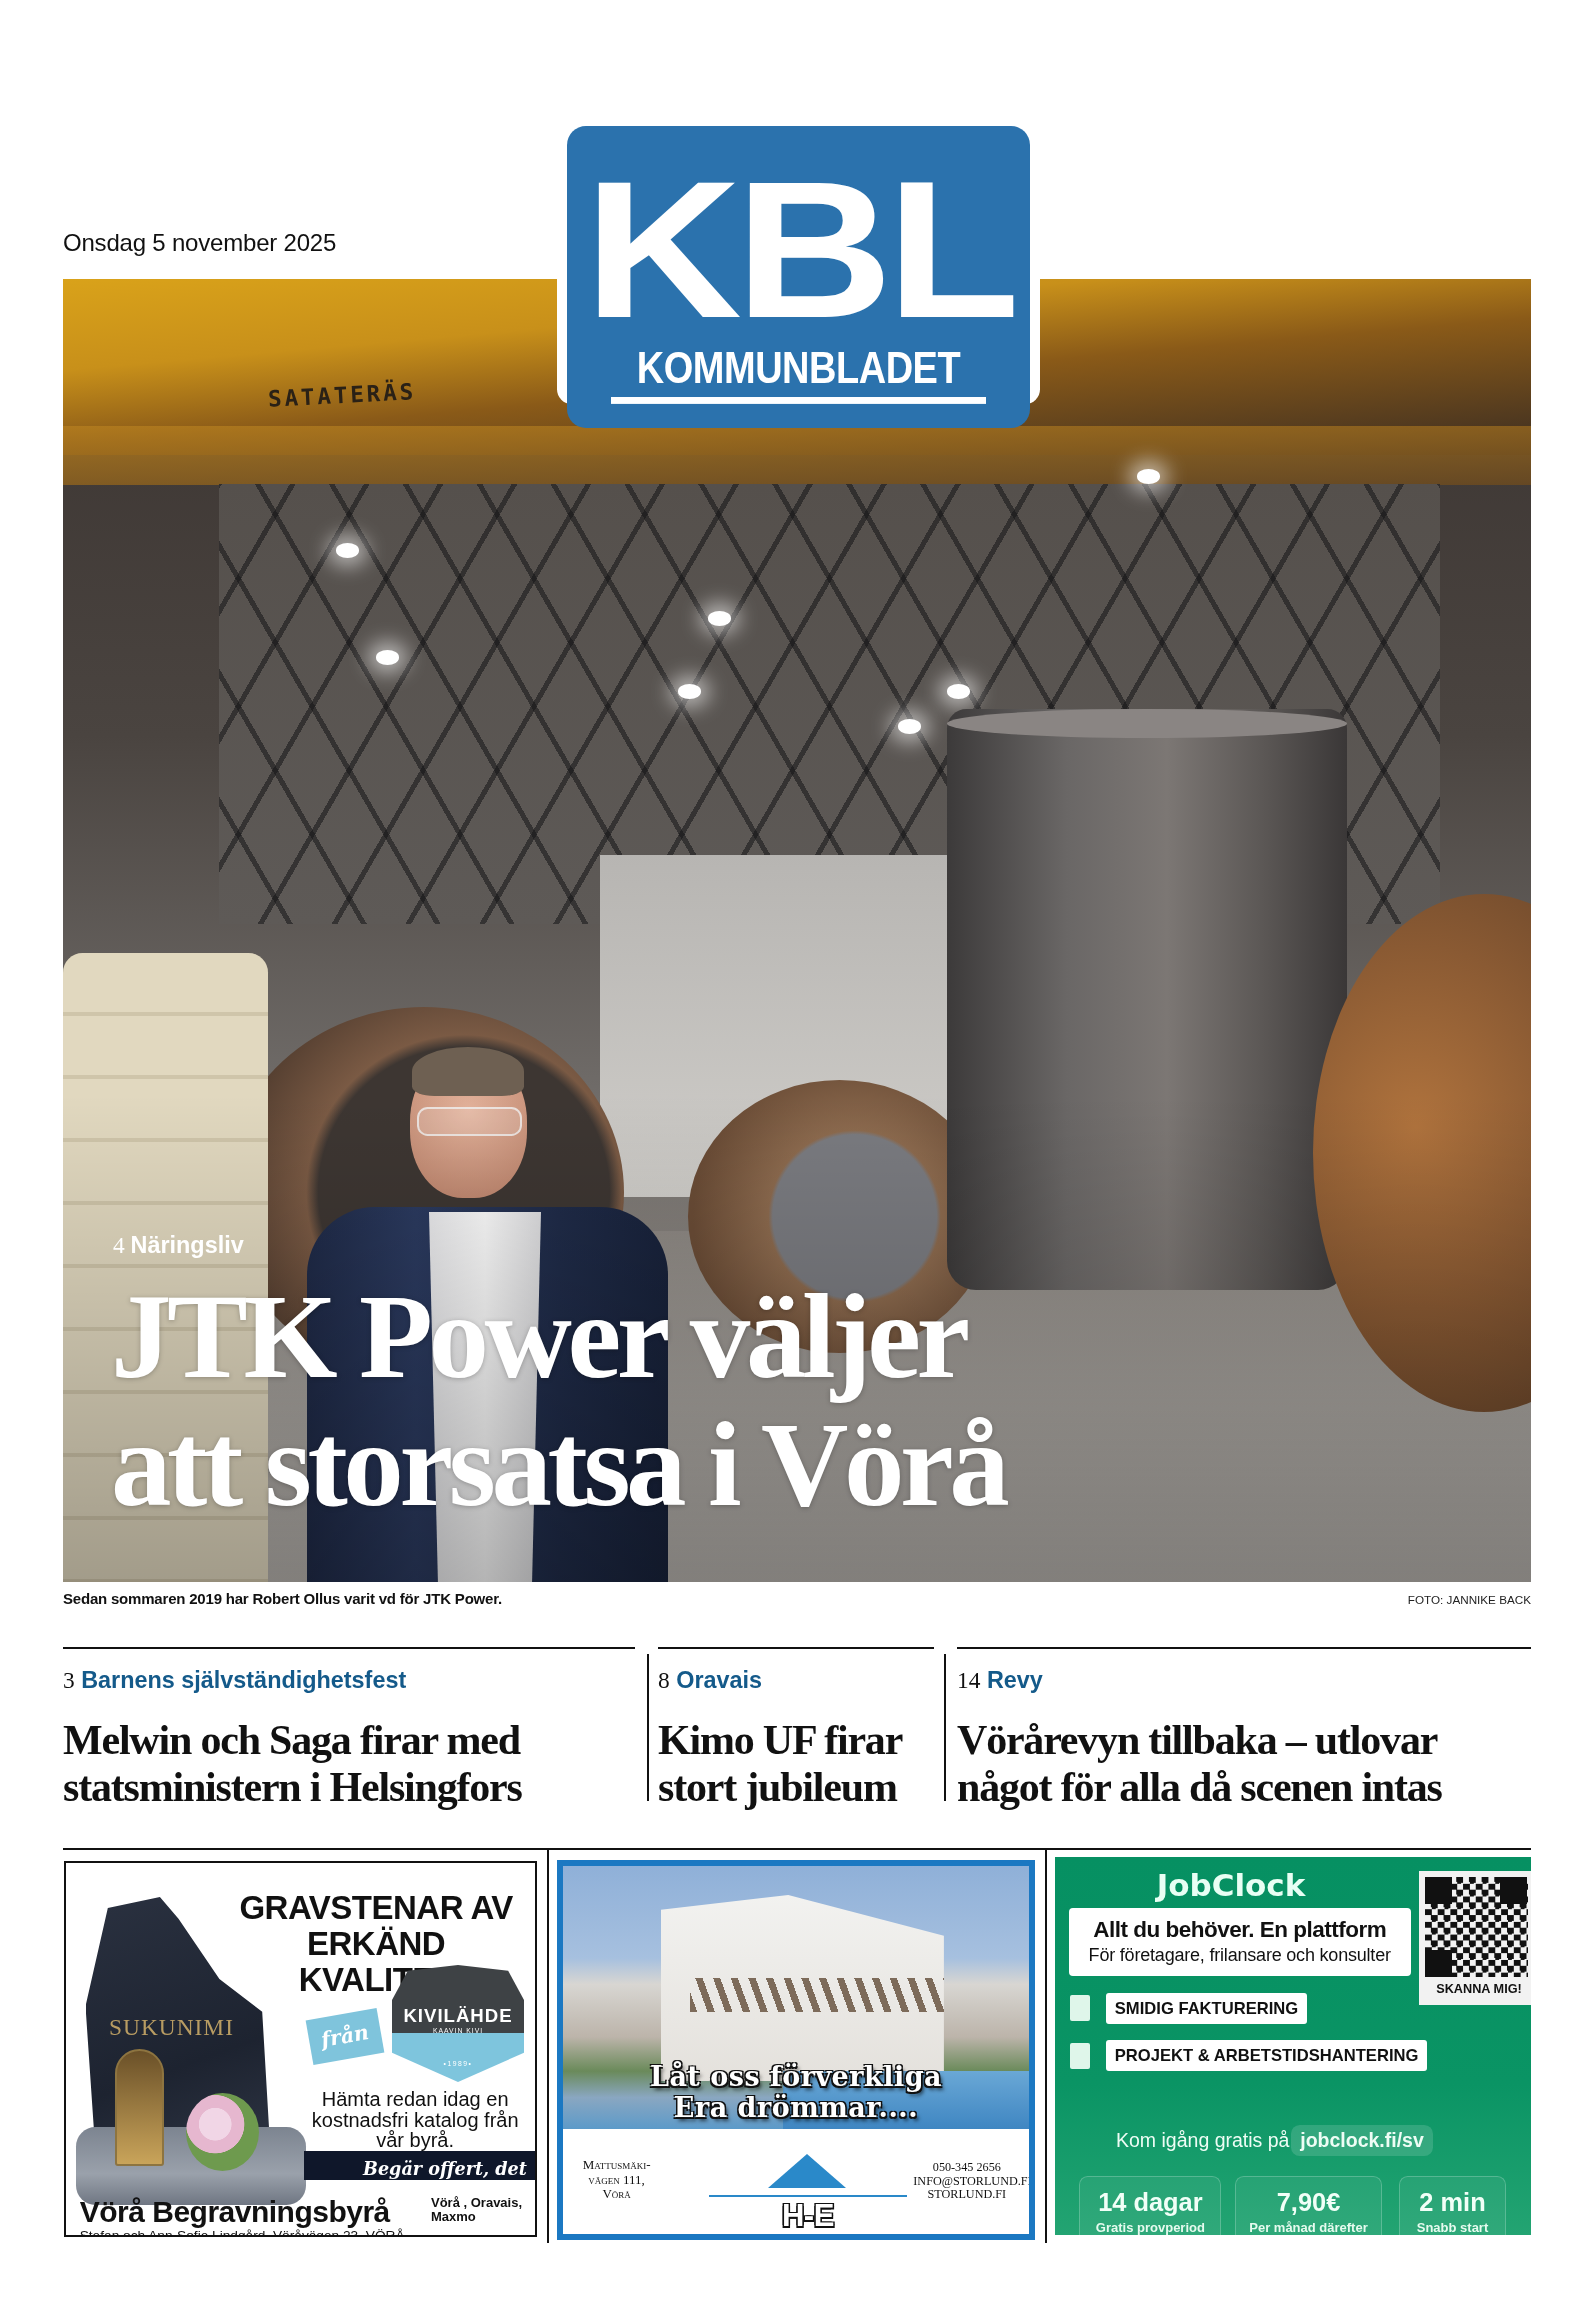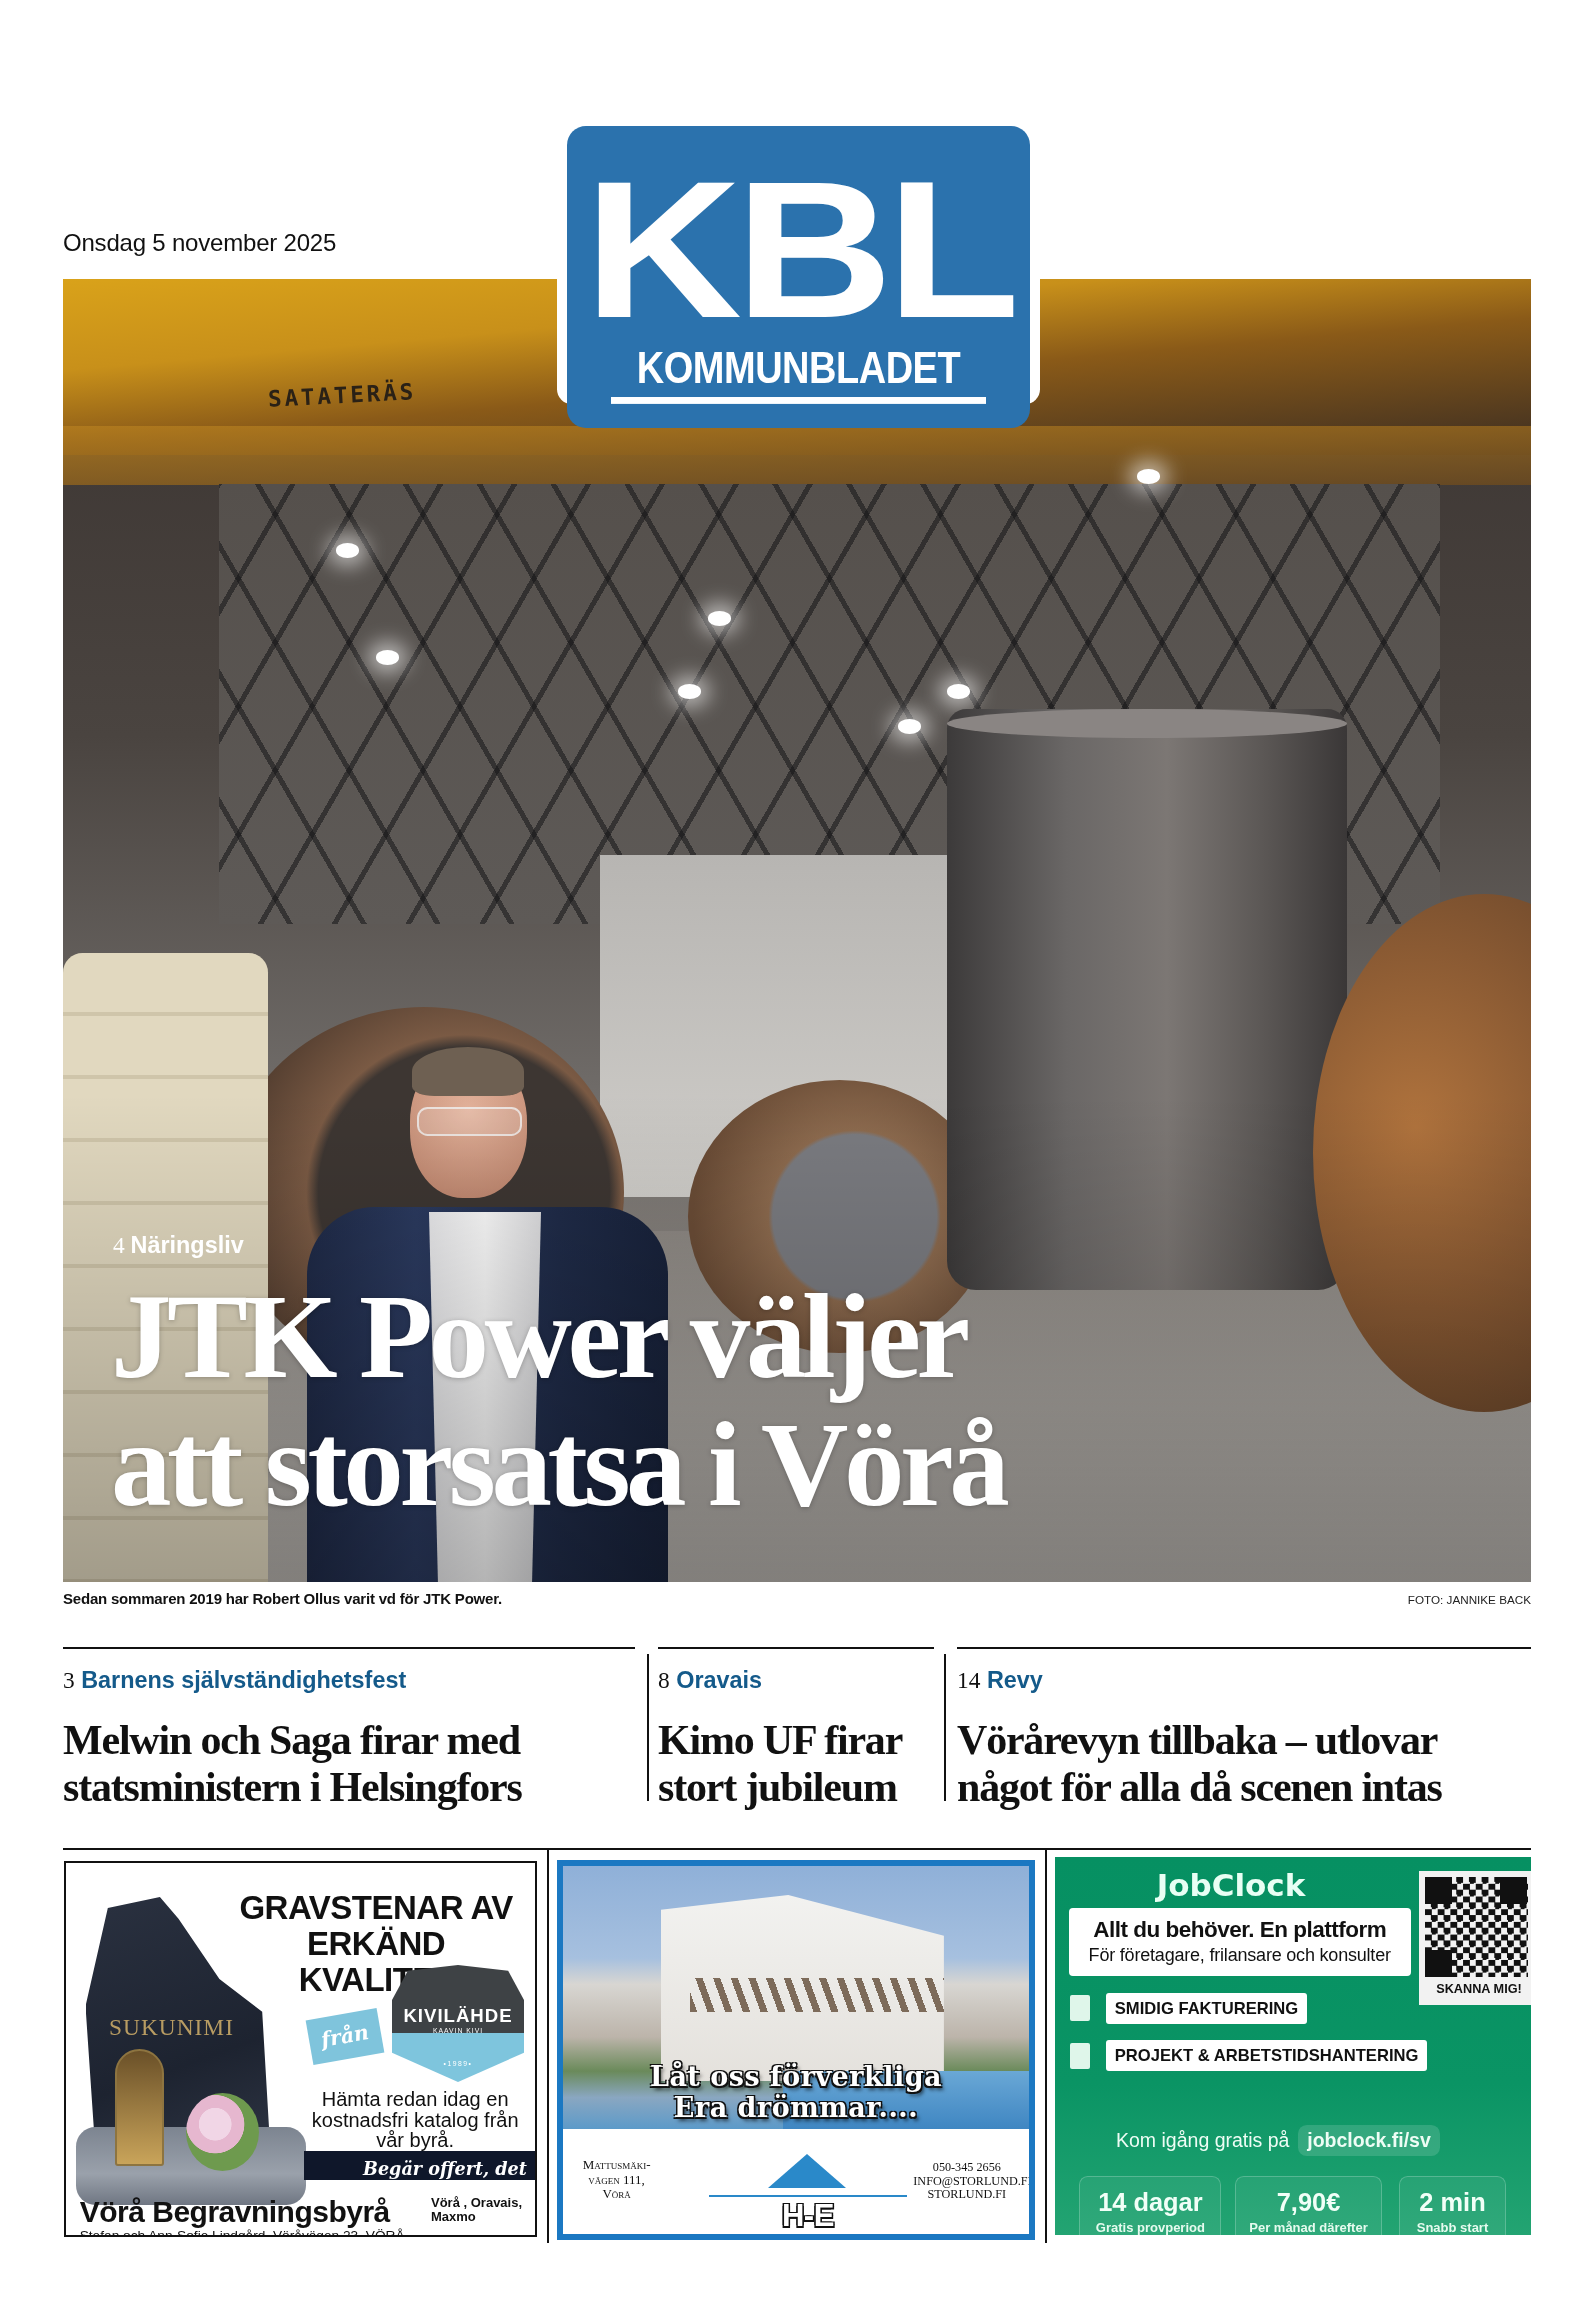--- a/index.html
+++ b/index.html
@@ -117,21 +117,21 @@
   .ad3 .qr .code { width: 103px; height: 100px;
     background:
       linear-gradient(#111,#111) 0 0/27px 27px no-repeat,
       linear-gradient(#111,#111) 75px 0/27px 27px no-repeat,
       linear-gradient(#111,#111) 0 73px/27px 27px no-repeat,
       repeating-conic-gradient(#111 0 25%, #f2f2f2 0 50%) 0 0/12.7px 12.7px; }
   .ad3 .qr .scan { font: bold 12.7px "Liberation Sans", sans-serif; color: #111; text-align: center; margin-top: 5.9px; }
   .ad3 .feat { position: absolute; left: 51px; height: 31px; background: #fff; border-radius: 2.9px; color: #111; font: bold 16.6px/31px "Liberation Sans", sans-serif; padding: 0 8.8px; }
   .ad3 .fic { position: absolute; left: 14.7px; width: 20.5px; height: 26px; background: #dff6ea; border-radius: 2px; }
   .ad3 .start { position: absolute; left: 61px; top: 268px; font: 19.5px "Liberation Sans", sans-serif; color: #eefdf5; }
-  .ad3 .url { display: inline-block; margin-left: 9px; padding: 3.9px 8.8px; background: rgba(255,255,255,.14); border-radius: 8.8px; font-weight: bold; }
+  .ad3 .url { display: inline-block; margin-left: 2px; padding: 3.9px 8.8px; background: rgba(255,255,255,.14); border-radius: 8.8px; font-weight: bold; }
   .ad3 .stat { position: absolute; top: 319px; height: 68px; border: 1px solid rgba(255,255,255,.22); border-radius: 8.8px; background: rgba(255,255,255,.06); text-align: center; }
   .ad3 .stat .v { font: bold 25.4px "Liberation Sans", sans-serif; margin-top: 10.7px; color: #f1fff7; }
   .ad3 .stat .l { font: bold 13px "Liberation Sans", sans-serif; margin-top: 2.9px; color: #e6fbef; }
 </style>
 </head>
 <body>
 
 <div class="date">Onsdag 5 november 2025</div>
 
 <div class="hero" title="Man in dark blazer and safety glasses standing in an industrial hall with large steel tanks">

